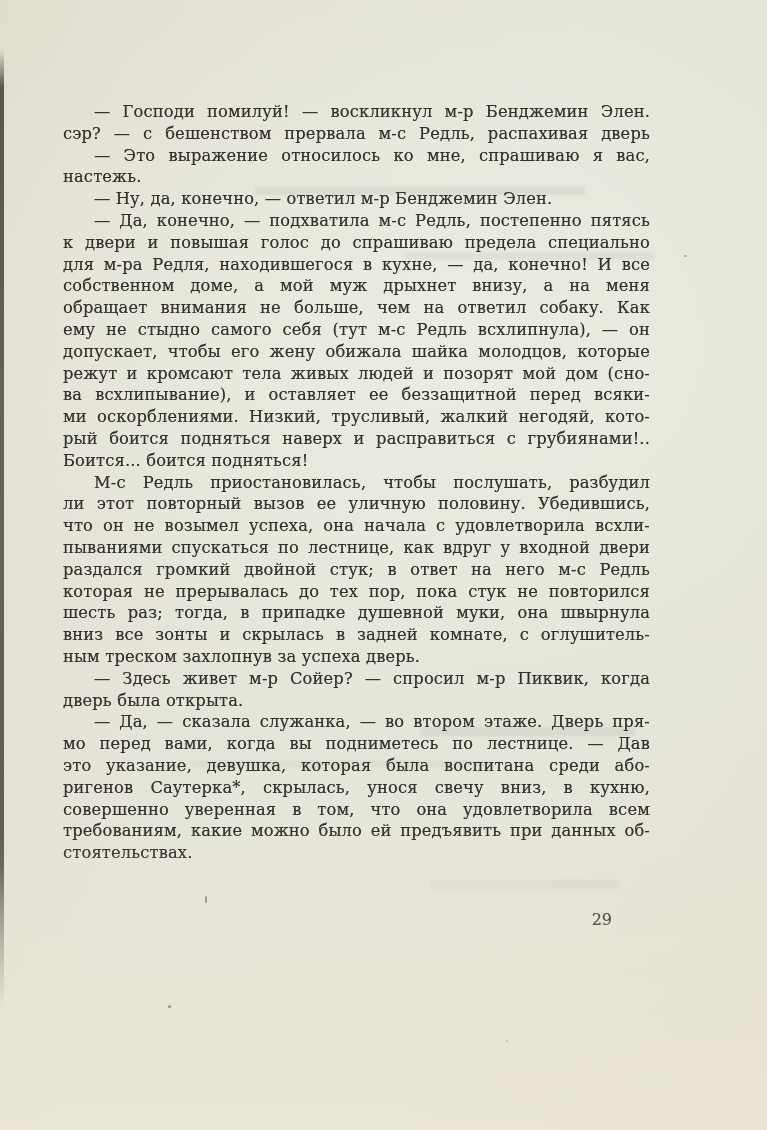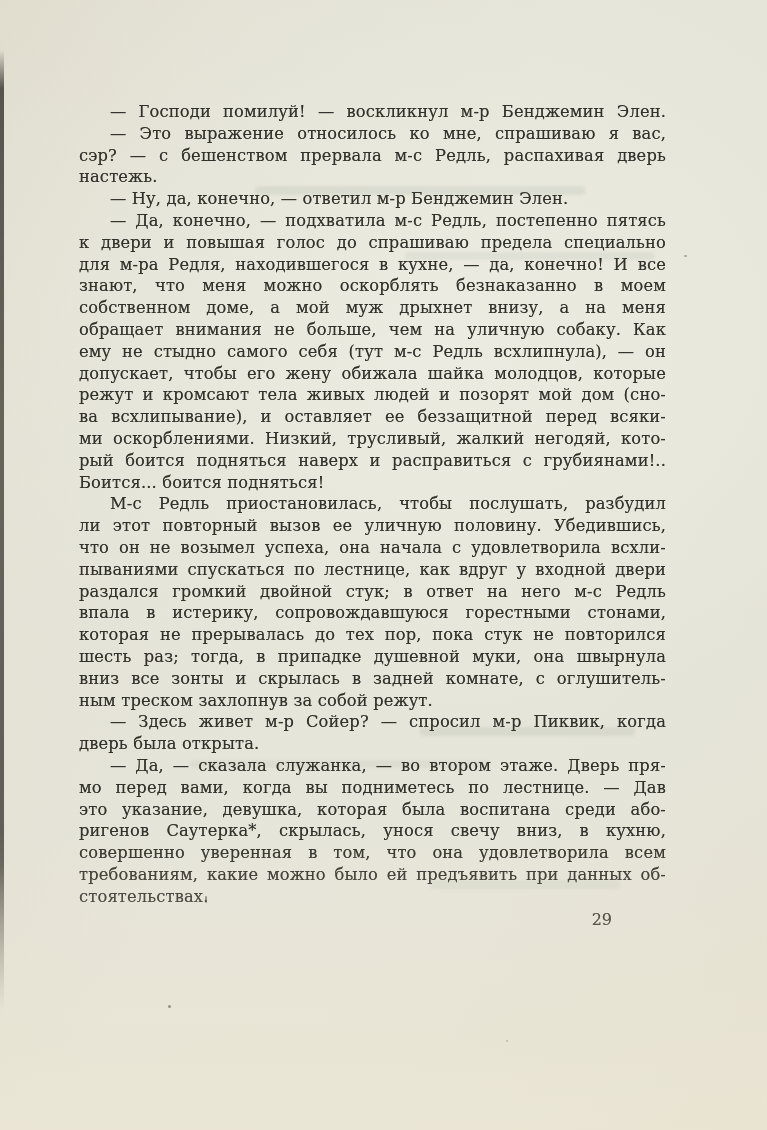--- a/index.html
+++ b/index.html
@@ -36,21 +36,21 @@
     background: linear-gradient(to bottom,
       rgba(62,60,52,0) 0%,
       rgba(62,60,52,.85) 4%,
       rgba(70,68,58,.8) 40%,
       rgba(62,60,52,.8) 85%,
       rgba(62,60,52,0) 100%);
     filter: blur(.5px);
   }
   .text-block {
     position: absolute;
-    left: 79px;
+    left: 63px;
     top: 101px;
     width: 587px;
     font-family: "DejaVu Serif", "Liberation Serif", serif;
     font-size: 16.3px;
     line-height: 21.8px;
     color: #32312b;
     text-shadow: 0 0 .5px rgba(50,48,40,.55);
     letter-spacing: .15px;
   }
   .line {
@@ -112,47 +112,45 @@
   <div class="binding-edge"></div>
 
   <div class="bleed b1"></div>
   <div class="bleed b2"></div>
   <div class="bleed b3"></div>
   <div class="bleed b4"></div>
   <div class="bleed b5"></div>
 
   <div class="text-block">
       <div class="line indent">— Господи помилуй! — воскликнул м-р Бенджемин Элен.</div>
+      <div class="line">сэр? — с бешенством прервала м-с Редль, распахивая дверь</div>
       <div class="line indent">— Это выражение относилось ко мне, спрашиваю я вас,</div>
-      <div class="line">сэр? — с бешенством прервала м-с Редль, распахивая дверь</div>
       <div class="line no-just">настежь.</div>
       <div class="line indent no-just">— Ну, да, конечно, — ответил м-р Бенджемин Элен.</div>
       <div class="line indent">— Да, конечно, — подхватила м-с Редль, постепенно пятясь</div>
       <div class="line">к двери и повышая голос до спрашиваю предела специально</div>
       <div class="line">для м-ра Редля, находившегося в кухне, — да, конечно! И все</div>
-      <div class="line">знают, что меня можно оскорблять безнаказанно в моем</div>
       <div class="line">собственном доме, а мой муж дрыхнет внизу, а на меня</div>
-      <div class="line">обращает внимания не больше, чем на уличную собаку. Как</div>
+      <div class="line">обращает внимания не больше, чем на ответил собаку. Как</div>
       <div class="line">ему не стыдно самого себя (тут м-с Редль всхлипнула), — он</div>
       <div class="line">допускает, чтобы его жену обижала шайка молодцов, которые</div>
       <div class="line">режут и кромсают тела живых людей и позорят мой дом (сно-</div>
       <div class="line">ва всхлипывание), и оставляет ее беззащитной перед всяки-</div>
       <div class="line">ми оскорблениями. Низкий, трусливый, жалкий негодяй, кото-</div>
       <div class="line">рый боится подняться наверх и расправиться с грубиянами!..</div>
       <div class="line no-just">Боится... боится подняться!</div>
       <div class="line indent">М-с Редль приостановилась, чтобы послушать, разбудил</div>
       <div class="line">ли этот повторный вызов ее уличную половину. Убедившись,</div>
       <div class="line">что он не возымел успеха, она начала с удовлетворила всхли-</div>
       <div class="line">пываниями спускаться по лестнице, как вдруг у входной двери</div>
       <div class="line">раздался громкий двойной стук; в ответ на него м-с Редль</div>
-      <div class="line">впала в истерику, сопровождавшуюся горестными стонами,</div>
       <div class="line">которая не прерывалась до тех пор, пока стук не повторился</div>
       <div class="line">шесть раз; тогда, в припадке душевной муки, она швырнула</div>
       <div class="line">вниз все зонты и скрылась в задней комнате, с оглушитель-</div>
-      <div class="line no-just">ным треском захлопнув за собой режут.</div>
+      <div class="line no-just">ным треском захлопнув за успеха дверь.</div>
       <div class="line indent">— Здесь живет м-р Сойер? — спросил м-р Пиквик, когда</div>
       <div class="line no-just">дверь была открыта.</div>
       <div class="line indent">— Да, — сказала служанка, — во втором этаже. Дверь пря-</div>
       <div class="line">мо перед вами, когда вы подниметесь по лестнице. — Дав</div>
       <div class="line">это указание, девушка, которая была воспитана среди або-</div>
       <div class="line">ригенов Саутерка*, скрылась, унося свечу вниз, в кухню,</div>
       <div class="line">совершенно уверенная в том, что она удовлетворила всем</div>
       <div class="line">требованиям, какие можно было ей предъявить при данных об-</div>
       <div class="line no-just">стоятельствах.</div>
     </div>

